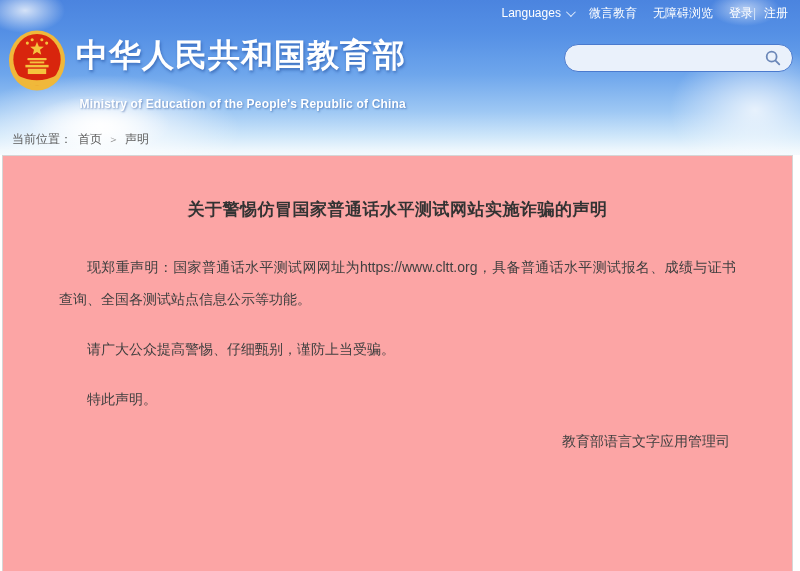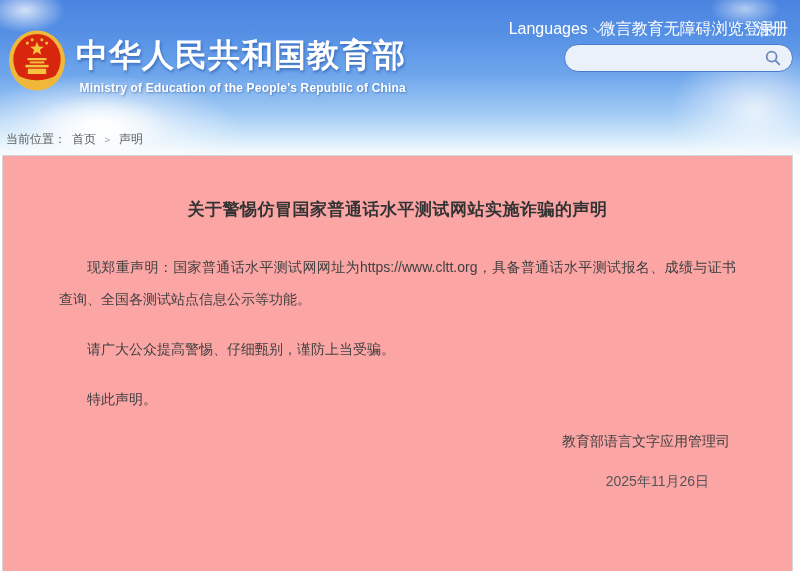--- a/index.html
+++ b/index.html
@@ -15,52 +15,52 @@
     background:radial-gradient(closest-side, rgba(255,255,255,.95), rgba(255,255,255,0)); }
   .cloud1 { left:-40px; bottom:-30px; width:280px; height:110px; }
   .cloud2 { left:30px;  bottom:0px;   width:140px; height:60px; }
   .cloud3 { right:-40px; top:45px;    width:170px; height:130px; opacity:.8; }
   .cloud4 { left:-15px;  top:-12px;   width:80px;  height:45px;  opacity:.8; }
   .cloud5 { right:20px;  top:-8px;    width:70px;  height:34px;  opacity:.6; }
 
   .topbar {
     position:absolute; top:0; left:0; right:0; height:26px;
     display:flex; justify-content:flex-end; align-items:center;
-    padding-right:12px; color:#fff; font-size:16px;margin-top:16px;
+    padding-right:12px; gap:16px; color:#fff; font-size:12px;
   }
   .topbar a { color:#fff; text-decoration:none; cursor:pointer; }
   .lang-wrap { display:flex; align-items:center; gap:5px; cursor:pointer; }
   .chev { display:inline-block; width:7px; height:7px; border-right:1.5px solid #dce8fb;
     border-bottom:1.5px solid #dce8fb; transform:rotate(45deg) translateY(-2px); }
   .tb-divider { color:#cfe0f7; }
 
   .brand { position:absolute; top:29px; left:8px; display:flex; align-items:flex-start;text-align:right; }
   .emblem { width:58px; height:63px; flex:0 0 auto; }
   .brand-text { margin-left:10px; padding-top:5px; }
   .site-title {
     color:#fff; font-size:32px; font-weight:bold; letter-spacing:1px;
     text-shadow:1px 2px 3px rgba(25,70,150,.55);
   }
   .site-subtitle {
-    color:#fff; font-size:12px; font-weight:bold; margin-top:3px; letter-spacing:.2px;
+    color:#fff; font-size:12px; font-weight:bold; margin-top:19px; letter-spacing:.2px;
     text-shadow:1px 1px 2px rgba(25,70,150,.5);
   }
 
   .searchbox {
     position:absolute; top:44px; right:7px; width:229px; height:28px;
     background:#eaf1fb; border:1px solid #4a7ace; border-radius:14px;
     display:flex; align-items:center; padding:0 10px 0 14px;
   }
   .searchbox input {
     flex:1; border:0; outline:0; background:transparent; font-size:13px; color:#333; min-width:0;
   }
   .search-btn { width:18px; height:18px; cursor:pointer; flex:0 0 auto; }
 
   .breadcrumb {
-    position:absolute; left:6px; bottom:7px; font-size:12px; color:#5c5c5c;
+    position:absolute; left:12px; bottom:7px; font-size:12px; color:#5c5c5c;
     display:flex; align-items:center; gap:6px;
   }
   .breadcrumb a { color:#5c5c5c; text-decoration:none; cursor:pointer; }
   .crumb-sep { color:#8a8a8a; font-size:11px; }
 
   
   .content {
     position:relative; margin:0 7px 0 2px; height:416px;
     background:#fca5a5; border:1px solid #d6d6d6; border-bottom:0; overflow:hidden;
   }
@@ -136,14 +136,13 @@
 </div>
 
 <div class="content">
   <h1 class="article-title">关于警惕仿冒国家普通话水平测试网站实施诈骗的声明</h1>
   <div class="article-body">
     <p>现郑重声明：国家普通话水平测试网网址为https://www.cltt.org，具备普通话水平测试报名、成绩与证书查询、全国各测试站点信息公示等功能。</p>
     <p>请广大公众提高警惕、仔细甄别，谨防上当受骗。</p>
     <p>特此声明。</p>
   </div>
   <div class="signature">教育部语言文字应用管理司</div>
-  <div class="pubdate">2025年11月26日</div>
 </div>
 
 </body></html>

